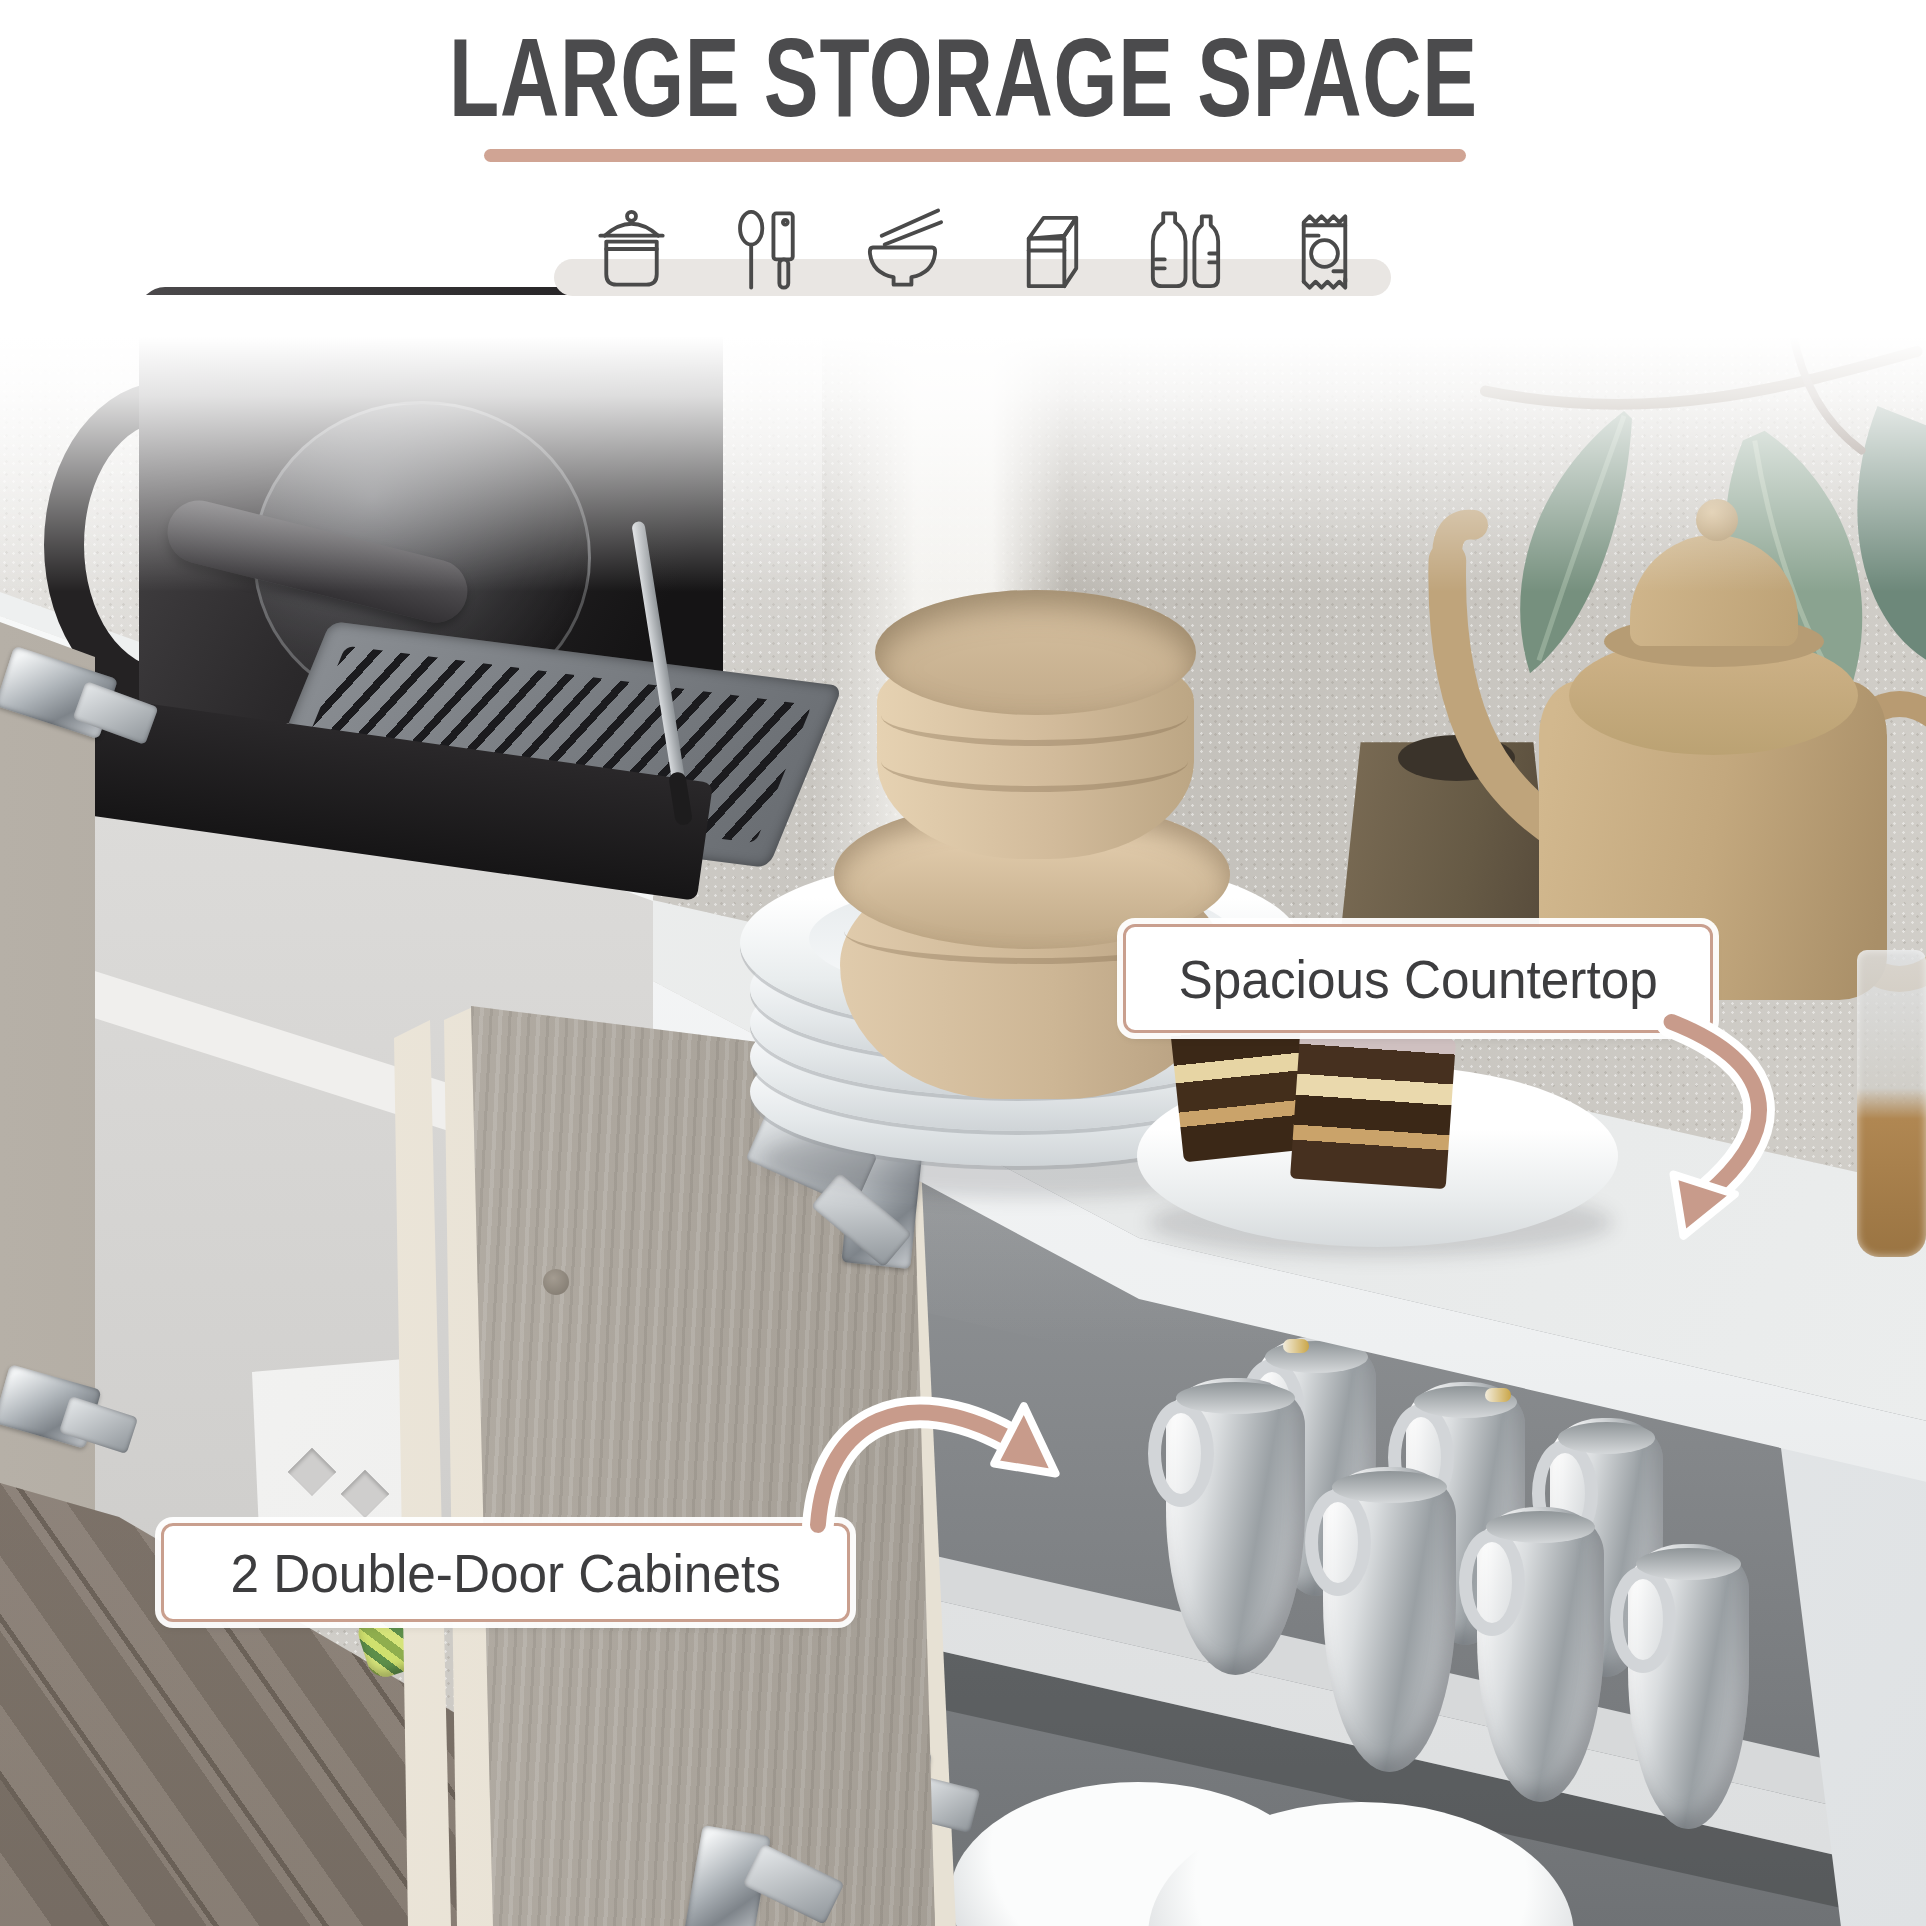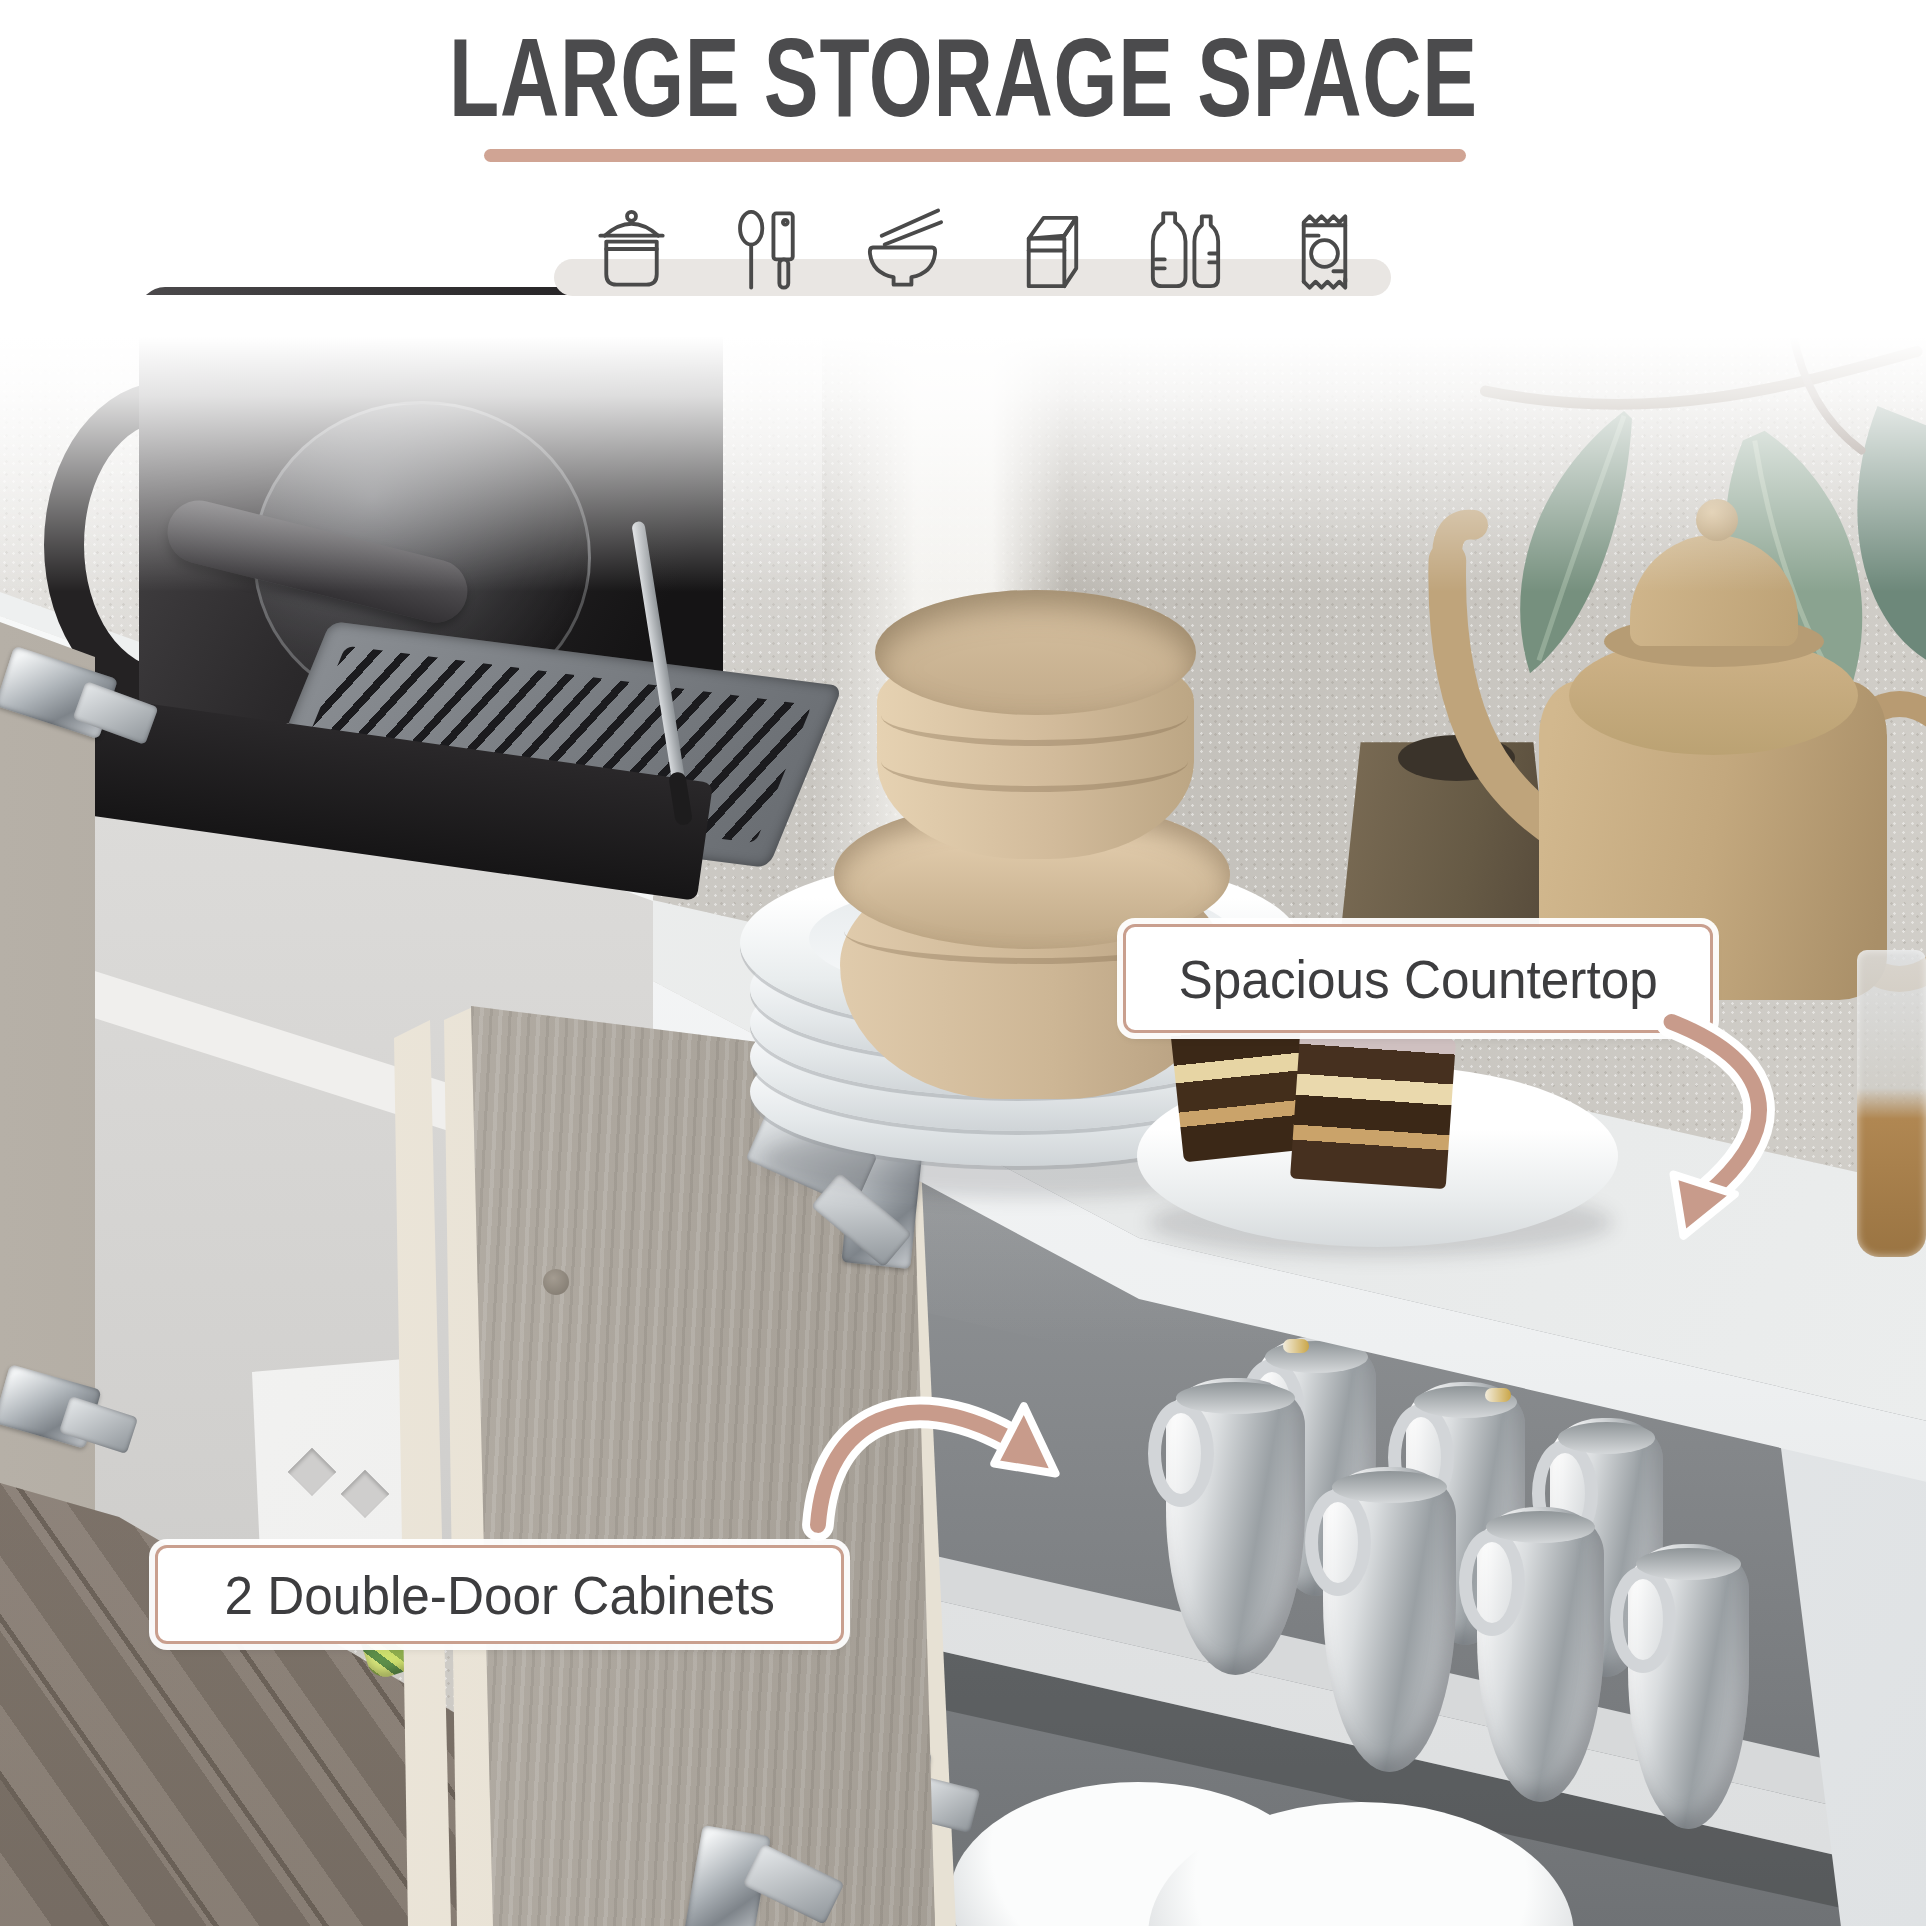--- a/index.html
+++ b/index.html
@@ -245,21 +245,21 @@
   <div class="abs shadow-ell" style="left:1148px;top:1188px;width:465px;height:69px;"></div>
   <div class="abs" style="left:1137px;top:1065px;width:481px;height:182px;border-radius:50%;background:linear-gradient(180deg,#ffffff 35%,#e8ebec 75%,#d6dadc);"></div>
   <div class="abs" style="left:1176px;top:1008px;width:147px;height:147px;transform:rotate(-6deg);border-radius:6px;
     background:linear-gradient(180deg,#d9c79a 0 14%,#3b2817 14% 34%,#e7d5a4 34% 46%,#432e1b 46% 66%,#caa36a 66% 76%,#3b2817 76% 100%);"></div>
   <div class="abs" style="left:1295px;top:1034px;width:156px;height:150px;transform:rotate(4deg);border-radius:6px;
     background:linear-gradient(180deg,#cfc0c0 0 10%,#46301f 10% 30%,#ead9ad 30% 44%,#3b2817 44% 64%,#caa36a 64% 74%,#46301f 74% 100%);"></div>
 
   <div class="abs callout" id="label-countertop" style="left:1123px;top:924px;width:584px;height:103px;">
     <span>Spacious Countertop</span>
   </div>
-  <div class="abs callout" id="label-cabinets" style="left:155px;top:1523px;width:683px;height:93px;margin-top:22px;">
+  <div class="abs callout" id="label-cabinets" style="left:161px;top:1523px;width:683px;height:93px;">
     <span>2 Double-Door Cabinets</span>
   </div>
 
   <svg class="abs clip" viewBox="0 0 1946 1946" style="pointer-events:none;">
     <g>
       <path d="M1688 1032 C 1790 1072 1806 1136 1724 1206" stroke="#ffffff" stroke-width="32" fill="none" stroke-linecap="round"></path>
       <path d="M1688 1032 C 1790 1072 1806 1136 1724 1206" stroke="#c89b8b" stroke-width="16" fill="none" stroke-linecap="round"></path>
       <path d="M1700 1248 L1690 1186 L1752 1206 Z" fill="#c89b8b" stroke="#ffffff" stroke-width="8" stroke-linejoin="round"></path>
     </g>
     <g>

